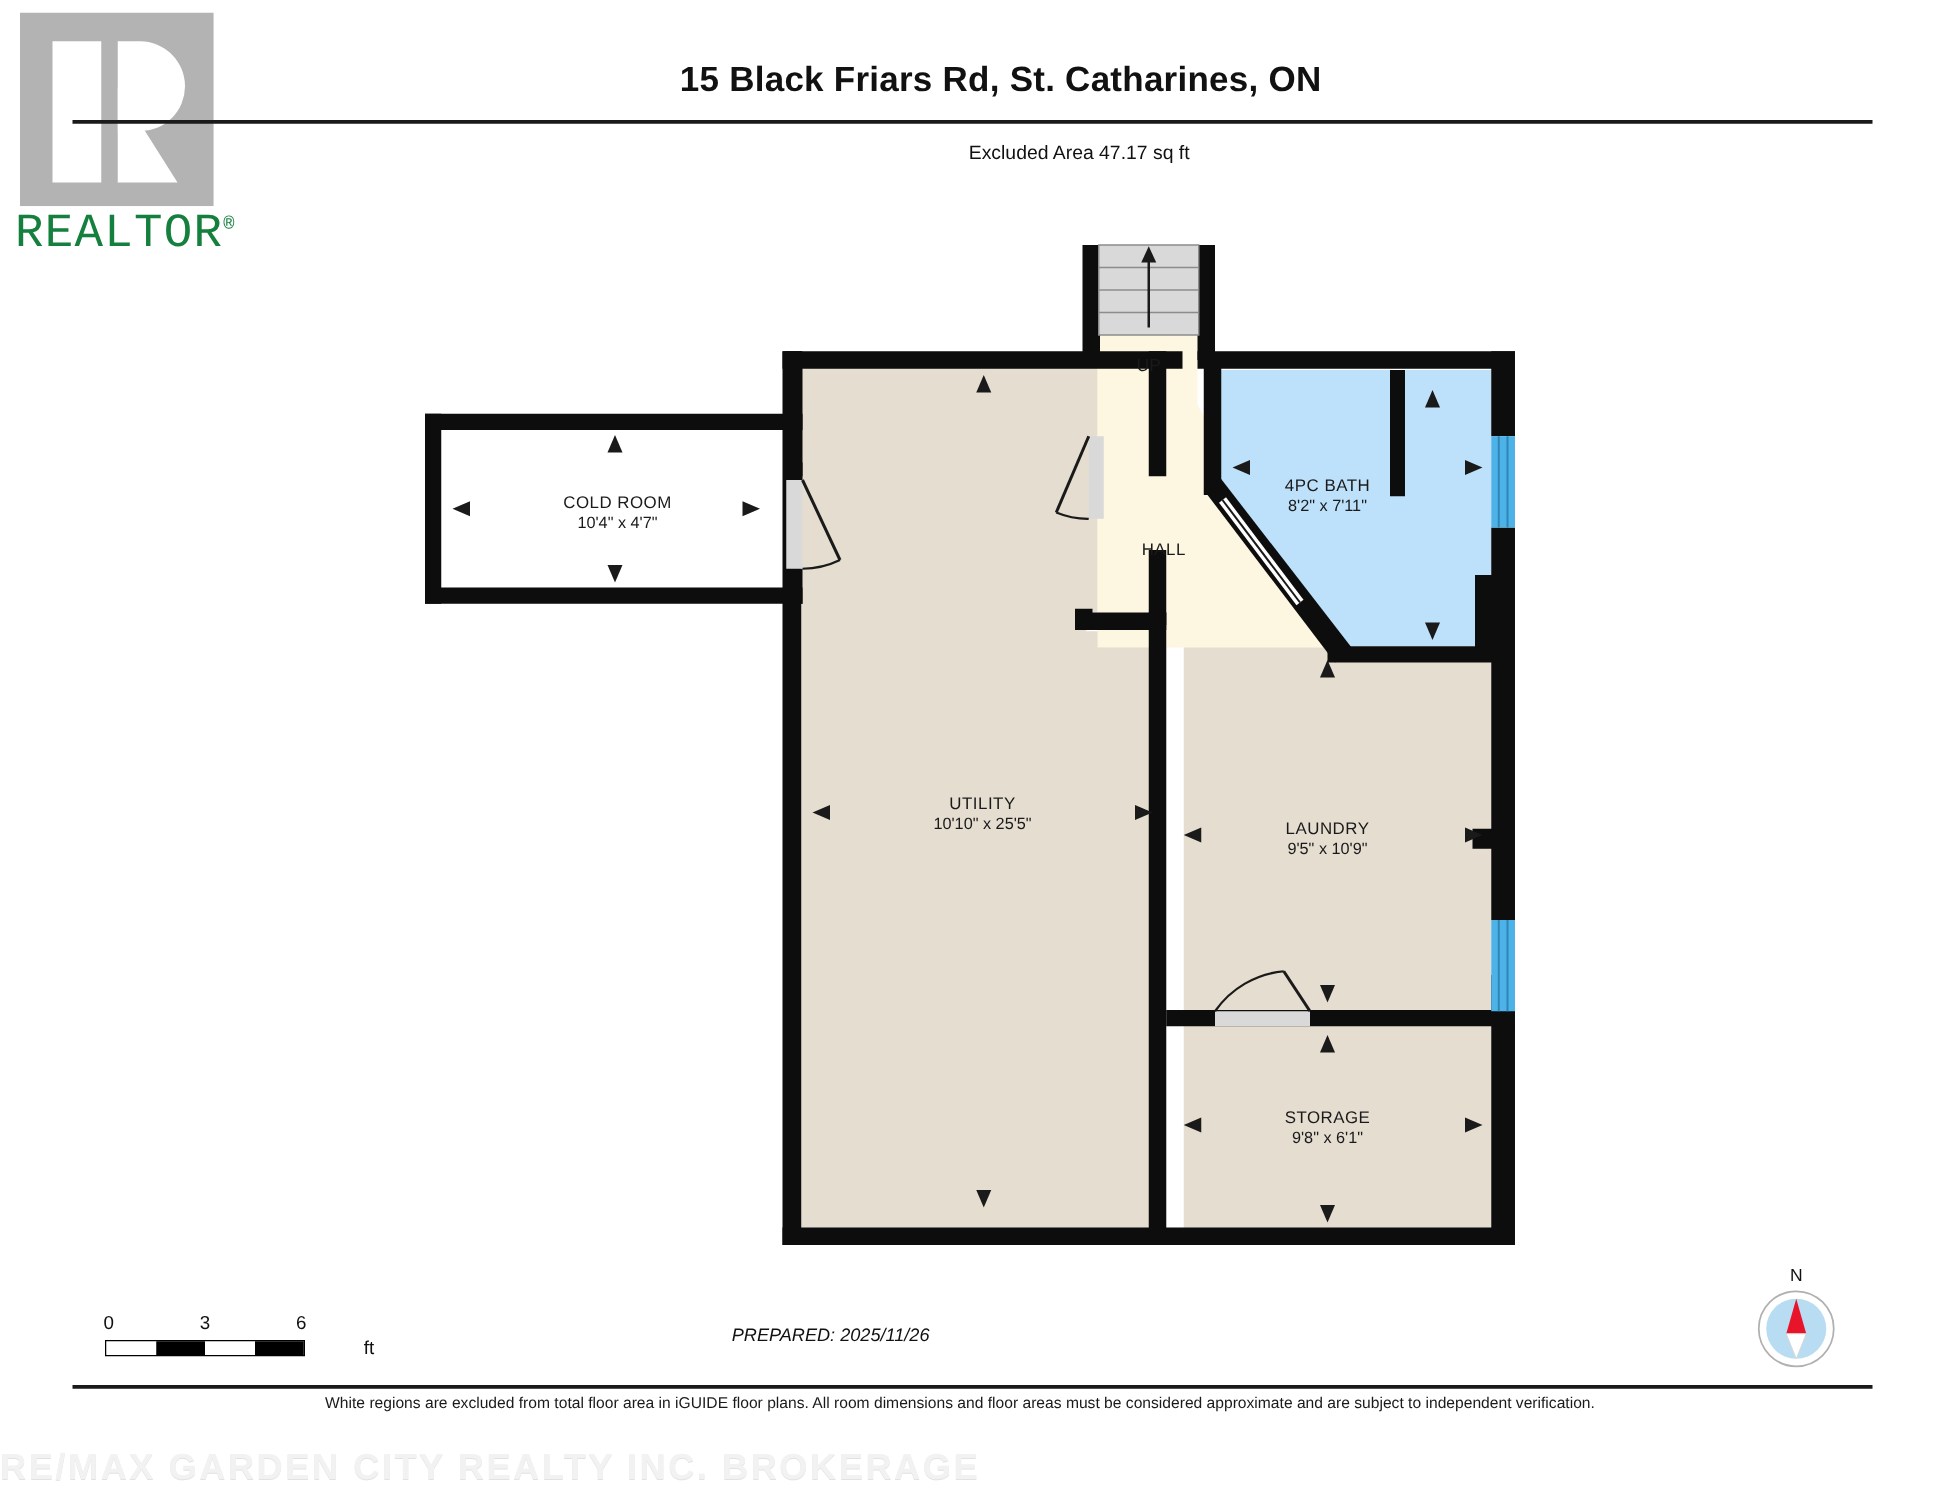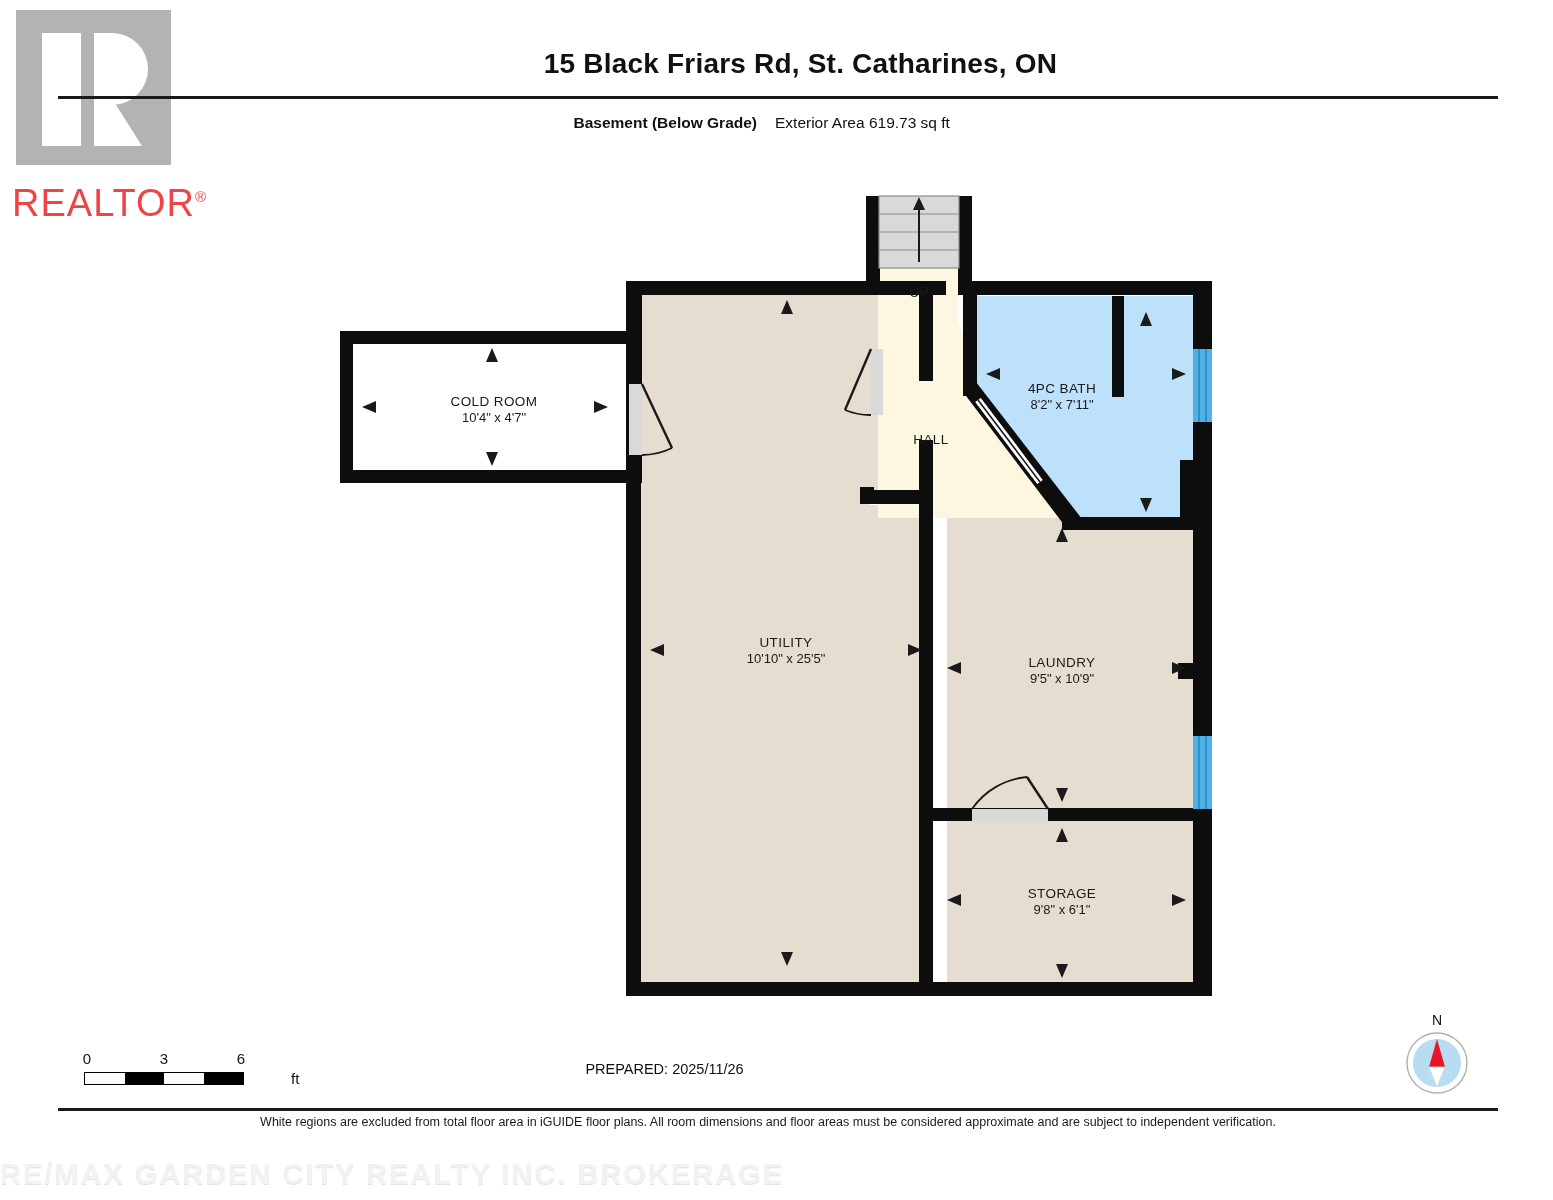--- a/index.html
+++ b/index.html
@@ -27,25 +27,25 @@
   #realtor-logo .logo-mark {
     position: absolute;
     left: 8px;
     top: 2px;
     width: 155px;
     height: 155px;
   }
   #realtor-logo .logo-word {
     position: absolute;
     left: 4px;
-    top: 174px;
+    top: 158px;
     font-size: 38px;
     letter-spacing: 1px;
-    color: #ef4444;
-    font-family: Liberation Sans, sans-serif;
+    color: #15803d;
+    font-family: Liberation Mono, monospace;
   }
   #realtor-logo .logo-word sup {
     font-size: 15px;
     vertical-align: super;
   }
 
   
   #page-title {
     position: absolute;
     left: 0;
@@ -153,20 +153,21 @@
     margin-left: 39px;
   }
 
   #prepared {
     position: absolute;
     left: 0;
     top: 1061px;
     width: 1329px;
     text-align: center;
     font-size: 14.5px;
+    font-style: italic;
   }
 
   #compass {
     position: absolute;
     left: 1398px;
     top: 1012px;
     width: 78px;
     height: 90px;
   }
   #compass .n-label {
@@ -222,22 +223,22 @@
   <div class="logo-word">
     <span>REALTOR</span><sup>®</sup>
   </div>
 </div>
 
 <div id="page-title">15 Black Friars Rd, St. Catharines, ON</div>
 <div id="title-rule"></div>
 
 <div id="floor-info">
   <div class="fi-row">
-    <div class="fi-label">Basement (Below Grade)</div>
-    <div class="fi-val">Exterior Area 619.73 sq ft</div>
+    <div class="fi-label"></div>
+    <div class="fi-val">Excluded Area 47.17 sq ft</div>
   </div>
 </div>
 
 <div id="plan">
 <svg width="1553" height="1200" viewBox="0 0 1553 1200">
 
   <g>
 
     <rect x="352" y="343" width="290" height="128" fill="#ffffff"></rect>
 

